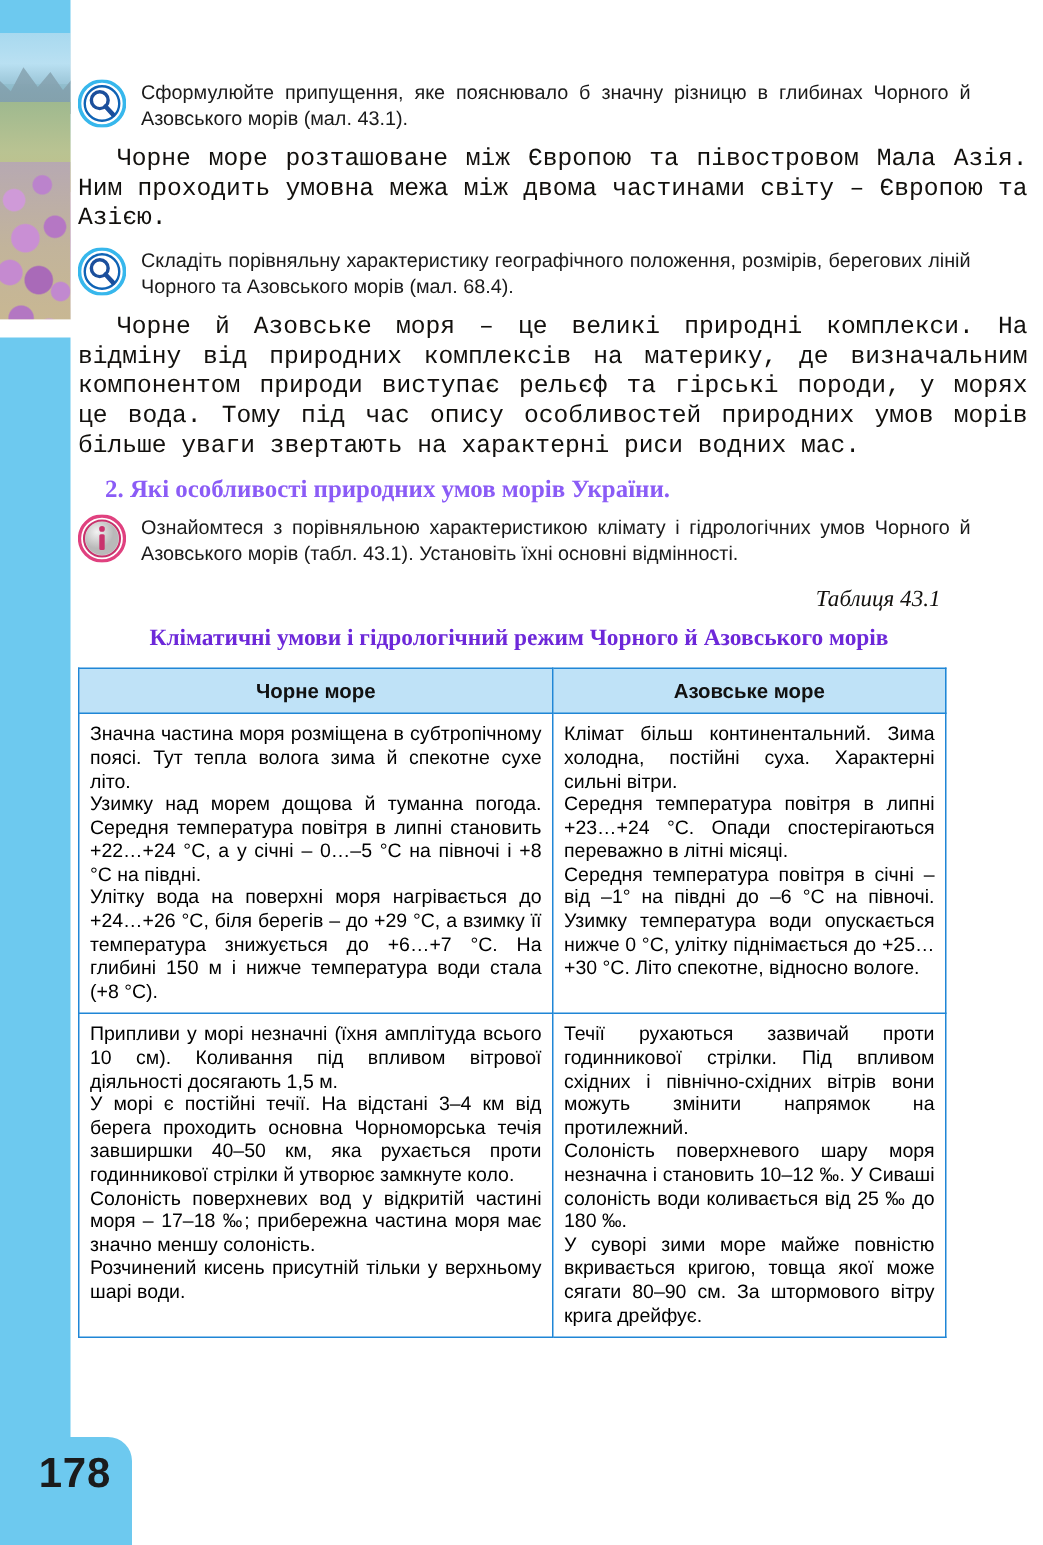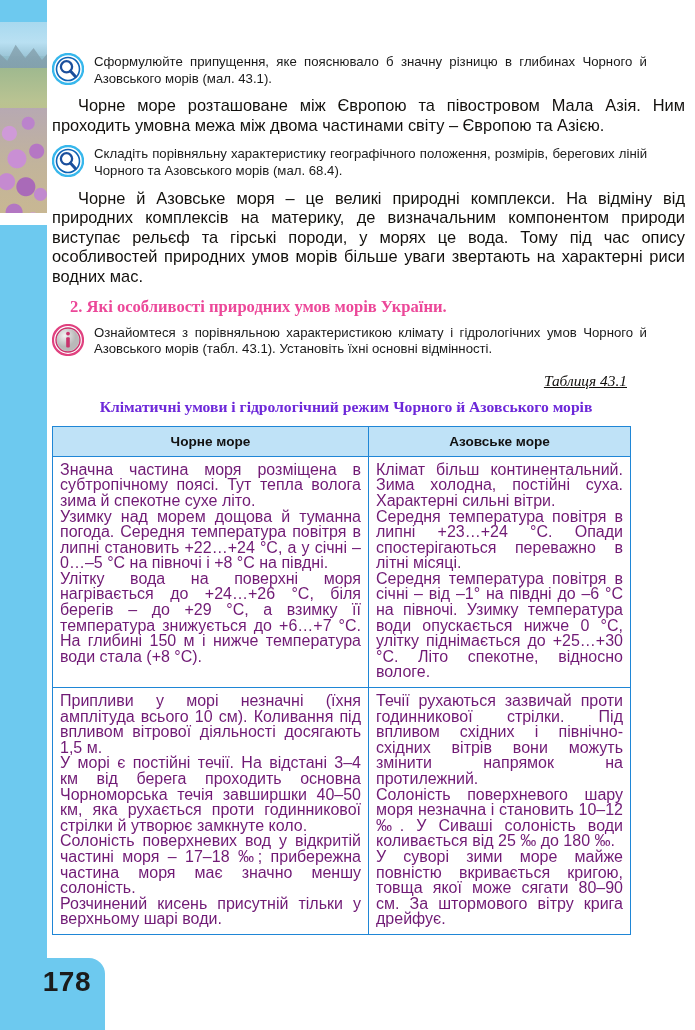--- a/index.html
+++ b/index.html
@@ -79,21 +79,21 @@
   }
   .strip-lower {
     position: absolute;
     left: 0; top: 225px;
     width: 47px; height: 740px;
     background: #6dc9ef;
   }
   .page-number-box {
     position: absolute;
     left: 0; bottom: 0;
-    width: 105px; height: 72px;
+    width: 88px; height: 72px;
     background: #6dc9ef;
     border-top-right-radius: 16px;
   }
   .page-number {
     position: absolute;
     right: 14px; top: 8px;
     font-size: 28px;
     font-weight: bold;
     color: #1b1b1b;
     letter-spacing: .5px;
@@ -130,49 +130,48 @@
     font-size: 13.2px;
     line-height: 16.6px;
     color: #1a1a1a;
     text-align: justify;
     padding-right: 38px;
     padding-top: 2px;
   }
 
   
   .para {
-    font-family: Liberation Sans, sans-serif;
+    font-family: Liberation Mono, monospace;
     font-size: 16.4px;
     line-height: 19.6px;
     color: #12100d;
     text-align: justify;
     text-indent: 26px;
     margin-top: 9px;
     margin-bottom: 9px;
     hyphens: none;
   }
 
   .section-heading {
     font-family: "Liberation Serif", serif;
     font-size: 16.6px;
     font-weight: bold;
-    color: #ec4899;
+    color: #8b5cf6;
     margin: 10px 0 6px 18px;
   }
 
   .table-label {
     font-family: "Liberation Serif", serif;
     font-style: italic;
     font-size: 15.4px;
     color: #12100d;
     text-align: right;
     padding-right: 58px;
     margin-top: 14px;
     margin-bottom: 8px;
-    text-decoration: underline;
   }
   .table-title {
     font-family: "Liberation Serif", serif;
     font-weight: bold;
     font-size: 15.6px;
     color: #6d28d9;
     text-align: center;
     padding-right: 45px;
     margin-bottom: 10px;
   }
@@ -200,23 +199,23 @@
   table.cmp td.band {
     background: #bfe2f7;
     text-align: center;
     font-size: 13.6px;
     font-weight: bold;
     color: #111;
     padding: 6px 4px;
   }
   table.cmp td.cell {
     background: #ffffff;
-    font-size: 16px;
+    font-size: 13px;
     line-height: 15.6px;
-    color: #701a75;
+    color: #000000;
     padding: 5px 7px 7px 7px;
     text-align: justify;
   }
   table.cmp td.cell p { margin: 0; }
   col.c1 { width: 316px; }
   col.c2 { width: 262px; }
 </style>
 </head>
 <body>
 

